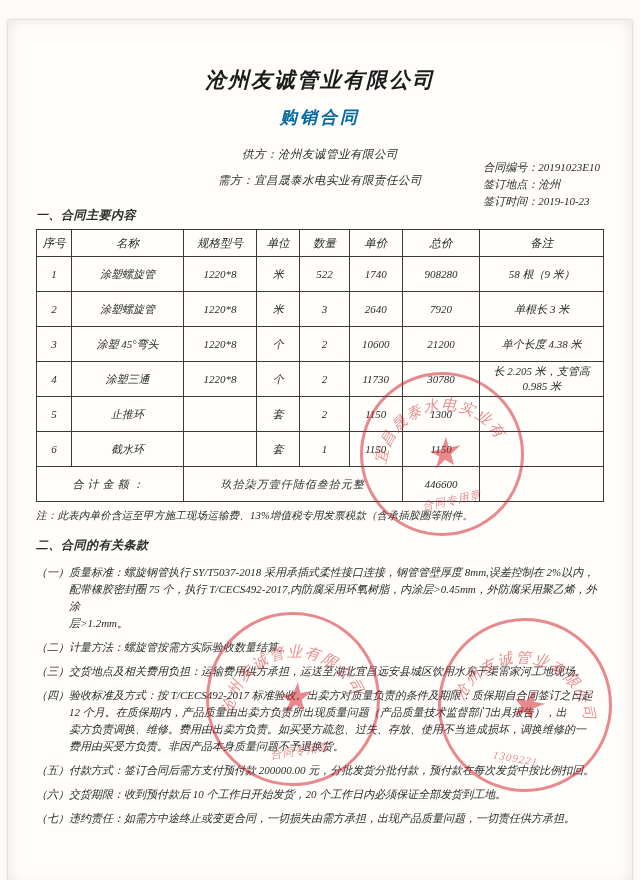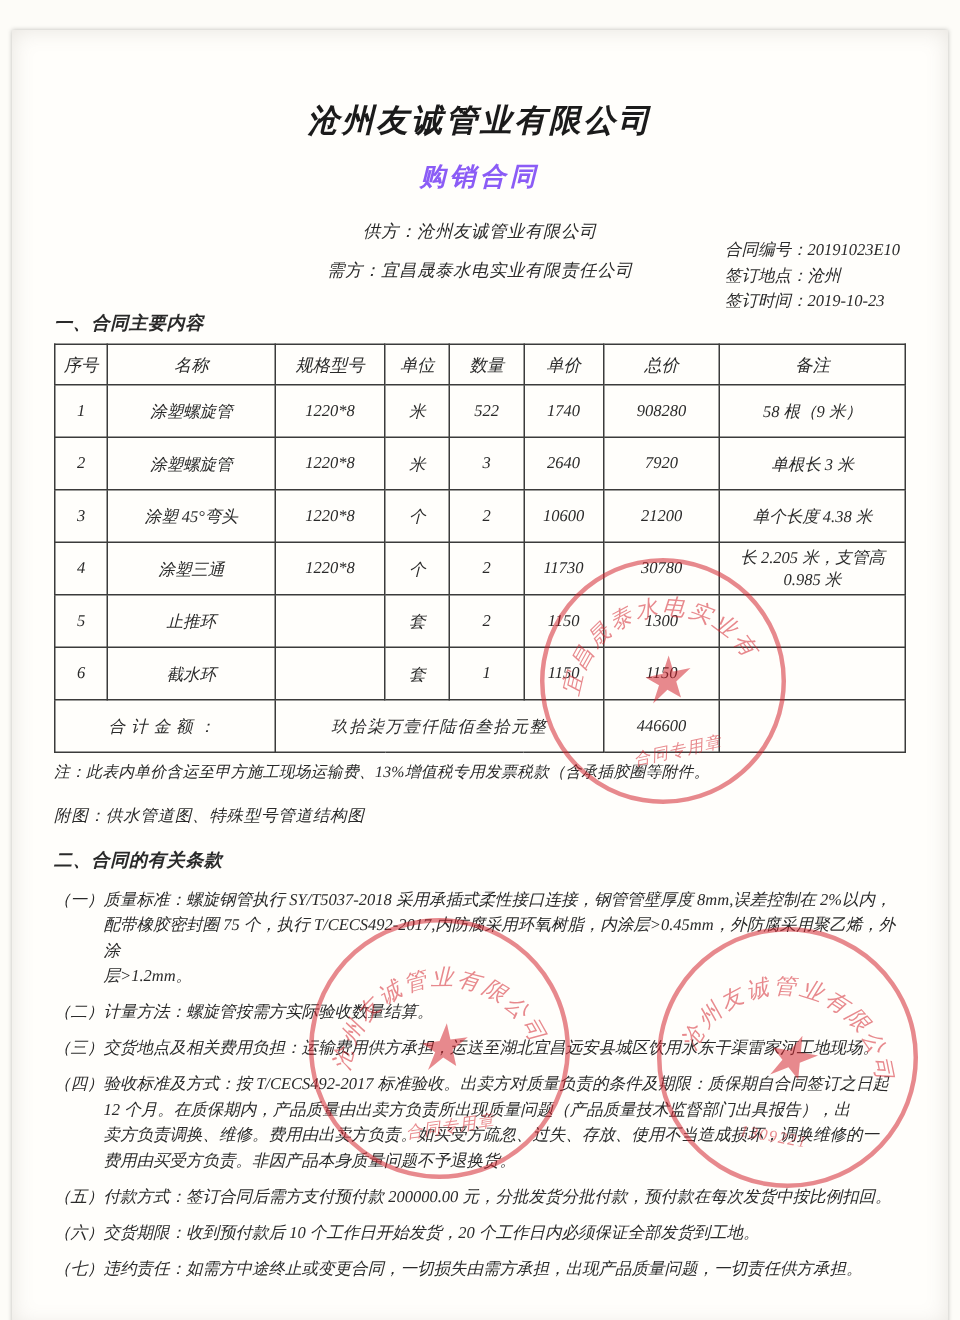--- a/index.html
+++ b/index.html
@@ -41,21 +41,21 @@
     letter-spacing: 2px;
     margin-top: 28px;
     color: #1b1b1b;
   }
   .doc-title {
     text-align: center;
     font-size: 17px;
     font-weight: bold;
     letter-spacing: 3px;
     margin-top: 12px;
-    color: #8b5cf6;
+    color: #0369a1;
   }
   
   .parties {
     position: relative;
     margin-top: 18px;
     height: 56px;
     font-size: 11.5px;
   }
   .party-line { margin-bottom: 11px; letter-spacing: 0.5px; text-align: center; }
   .meta {
@@ -278,21 +278,20 @@
           <tr>
             <td colspan="2" class="sum-label">合计金额：</td>
             <td colspan="4" class="sum-words">玖拾柒万壹仟陆佰叁拾元整</td>
             <td>446600</td>
             <td></td>
           </tr>
         </tbody>
       </table>
 
       <div class="note">注：此表内单价含运至甲方施工现场运输费、13%增值税专用发票税款（含承插胶圈等附件。</div>
-      <div class="attach">附图：供水管道图、特殊型号管道结构图</div>
 
       <div class="sect-head" style="margin-top:14px">二、合同的有关条款</div>
 
       <div class="clauses">
 
         <div class="clause">
           <span class="clause-num">（一）</span>
           <div class="clause-body">
             <p>质量标准：螺旋钢管执行 SY/T5037-2018 采用承插式柔性接口连接，钢管管壁厚度 8mm,误差控制在 2%以内，</p>
             <p>配带橡胶密封圈 75 个，执行 T/CECS492-2017,内防腐采用环氧树脂，内涂层&gt;0.45mm，外防腐采用聚乙烯，外涂</p>

